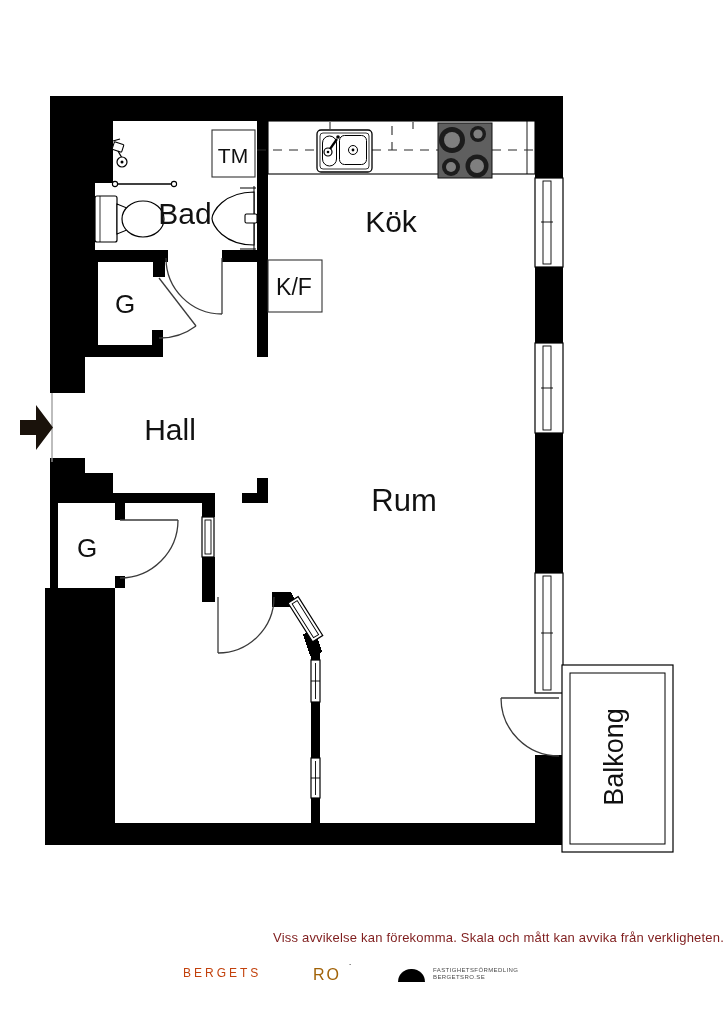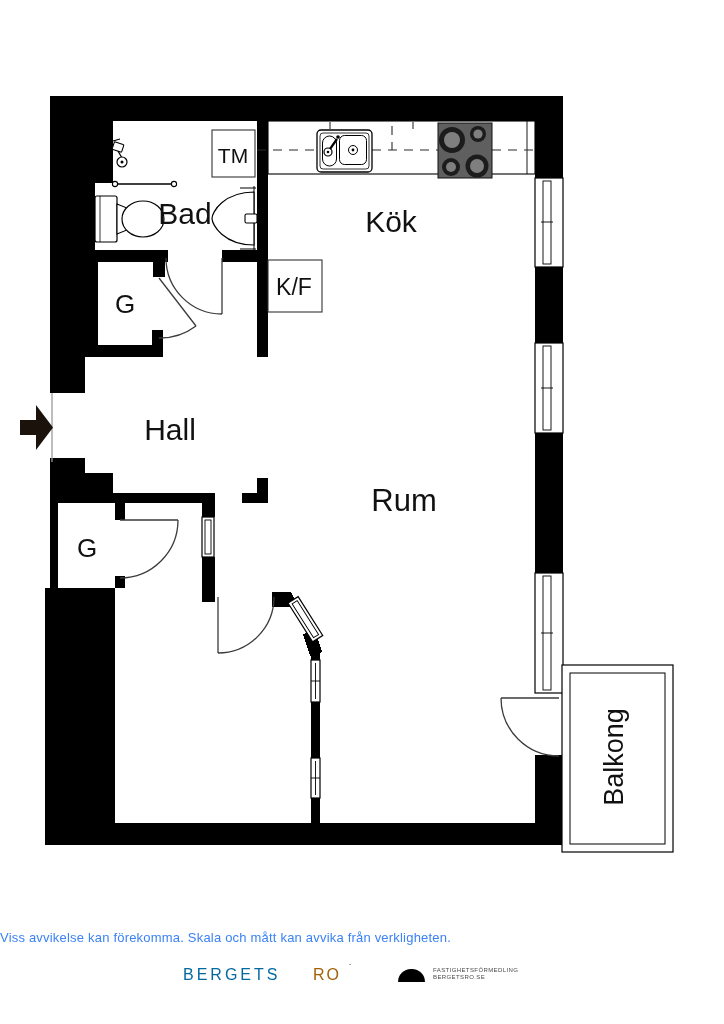--- a/index.html
+++ b/index.html
@@ -4,23 +4,23 @@
 <style>
   html,body{margin:0;padding:0;background:#fff;}
   body{width:724px;height:1024px;position:relative;font-family:"Liberation Sans",sans-serif;overflow:hidden;}
   .plan-label{fill:#111;font-family:"Liberation Sans",sans-serif;}
   .wall{fill:#000;shape-rendering:crispEdges;}
   .door{fill:none;stroke:#3a3a3a;stroke-width:1.3;}
   .winrect{fill:#fff;stroke:#000;stroke-width:1.2;}
   .winline{stroke:#000;stroke-width:0.9;fill:#fff;}
   .dash{stroke:#2a2a2a;stroke-width:1.1;stroke-dasharray:9 7;fill:none;}
   #footer{position:absolute;left:0;top:930px;width:724px;}
-  #disclaimer{width:724px;text-align:left;font-size:13px;color:#3b82f6;letter-spacing:.2px;}
+  #disclaimer{width:724px;text-align:right;font-size:13px;color:#7f1d1d;letter-spacing:.2px;}
   .brandrow{position:absolute;top:36px;height:22px;width:724px;}
-  .brand-word1{position:absolute;left:183px;top:0;font-size:16px;letter-spacing:3px;color:#0369a1;}
+  .brand-word1{position:absolute;left:183px;top:0;font-size:12px;letter-spacing:3px;color:#c2410c;}
   .brand-word2{position:absolute;left:313px;top:0;font-size:16px;letter-spacing:2px;color:#a16207;}
   .brand-mark{position:absolute;left:349px;top:-3px;font-size:9px;color:#111;}
   .brand-dome{position:absolute;left:398px;top:3px;width:27px;height:13px;background:#000;border-radius:14px 14px 0 0;}
   .brand-agency{position:absolute;left:433px;top:1px;font-size:6px;line-height:7px;letter-spacing:.4px;color:#4a4a4a;}
 </style>
 </head>
 <body>
 
 
 

